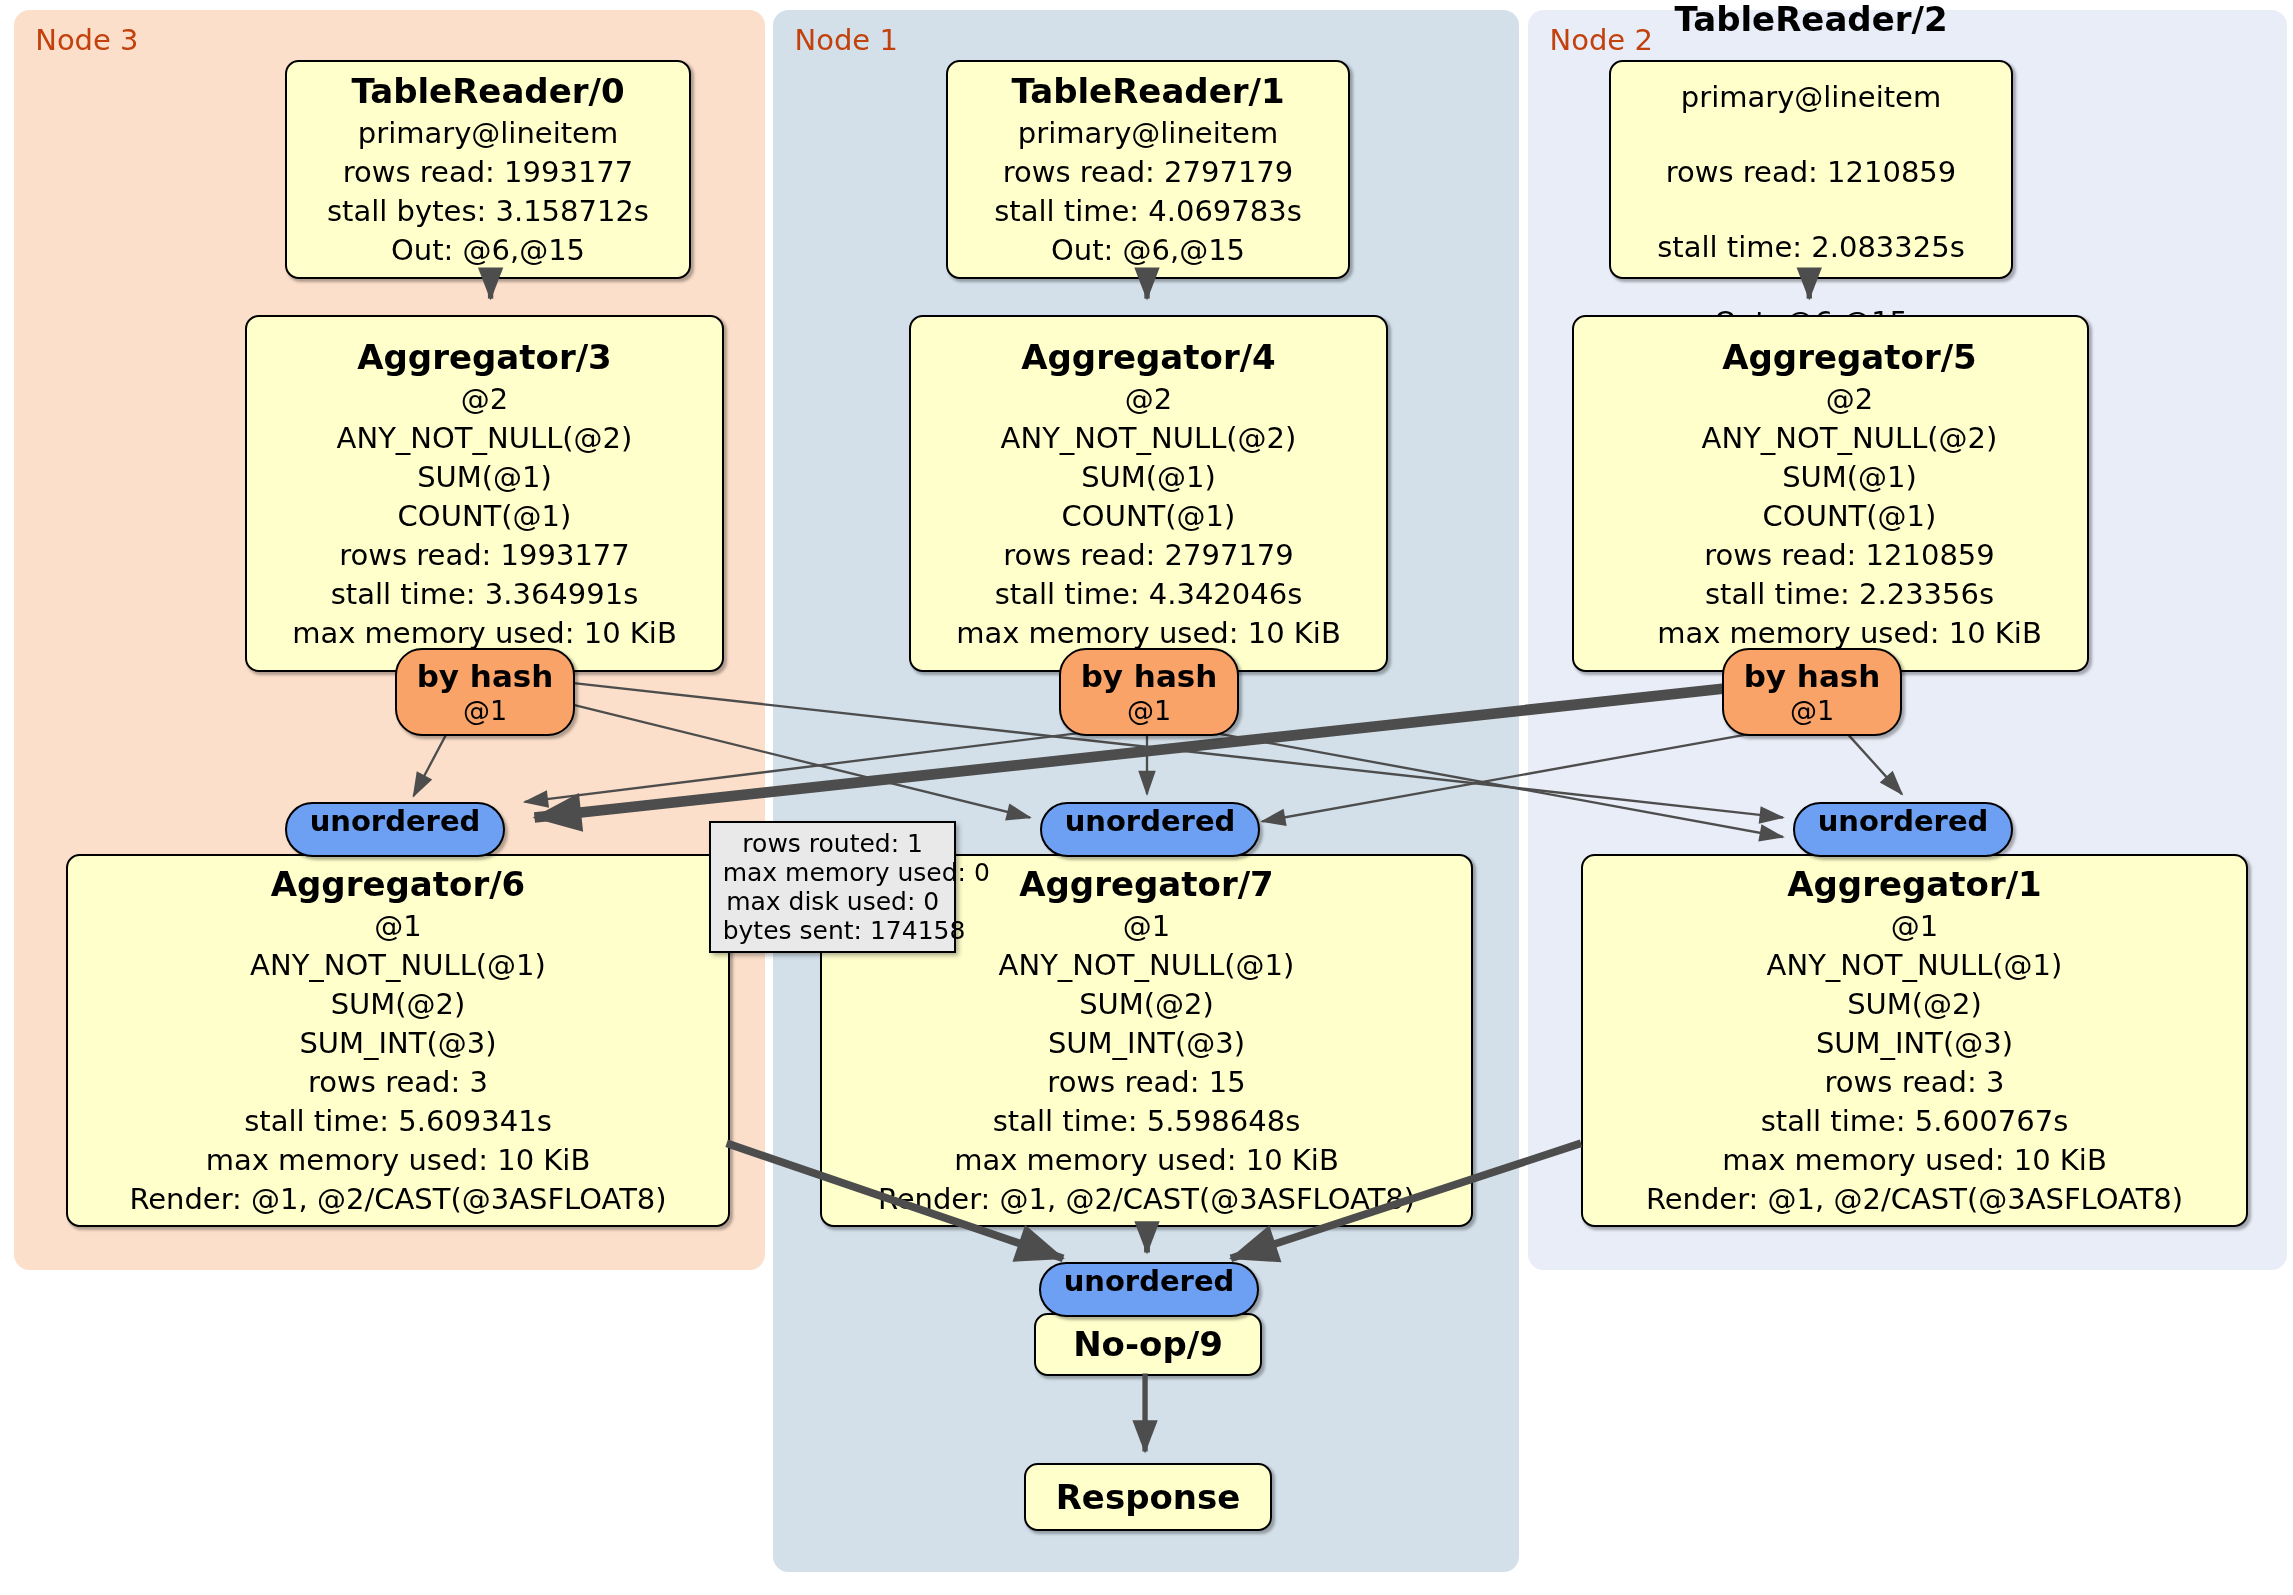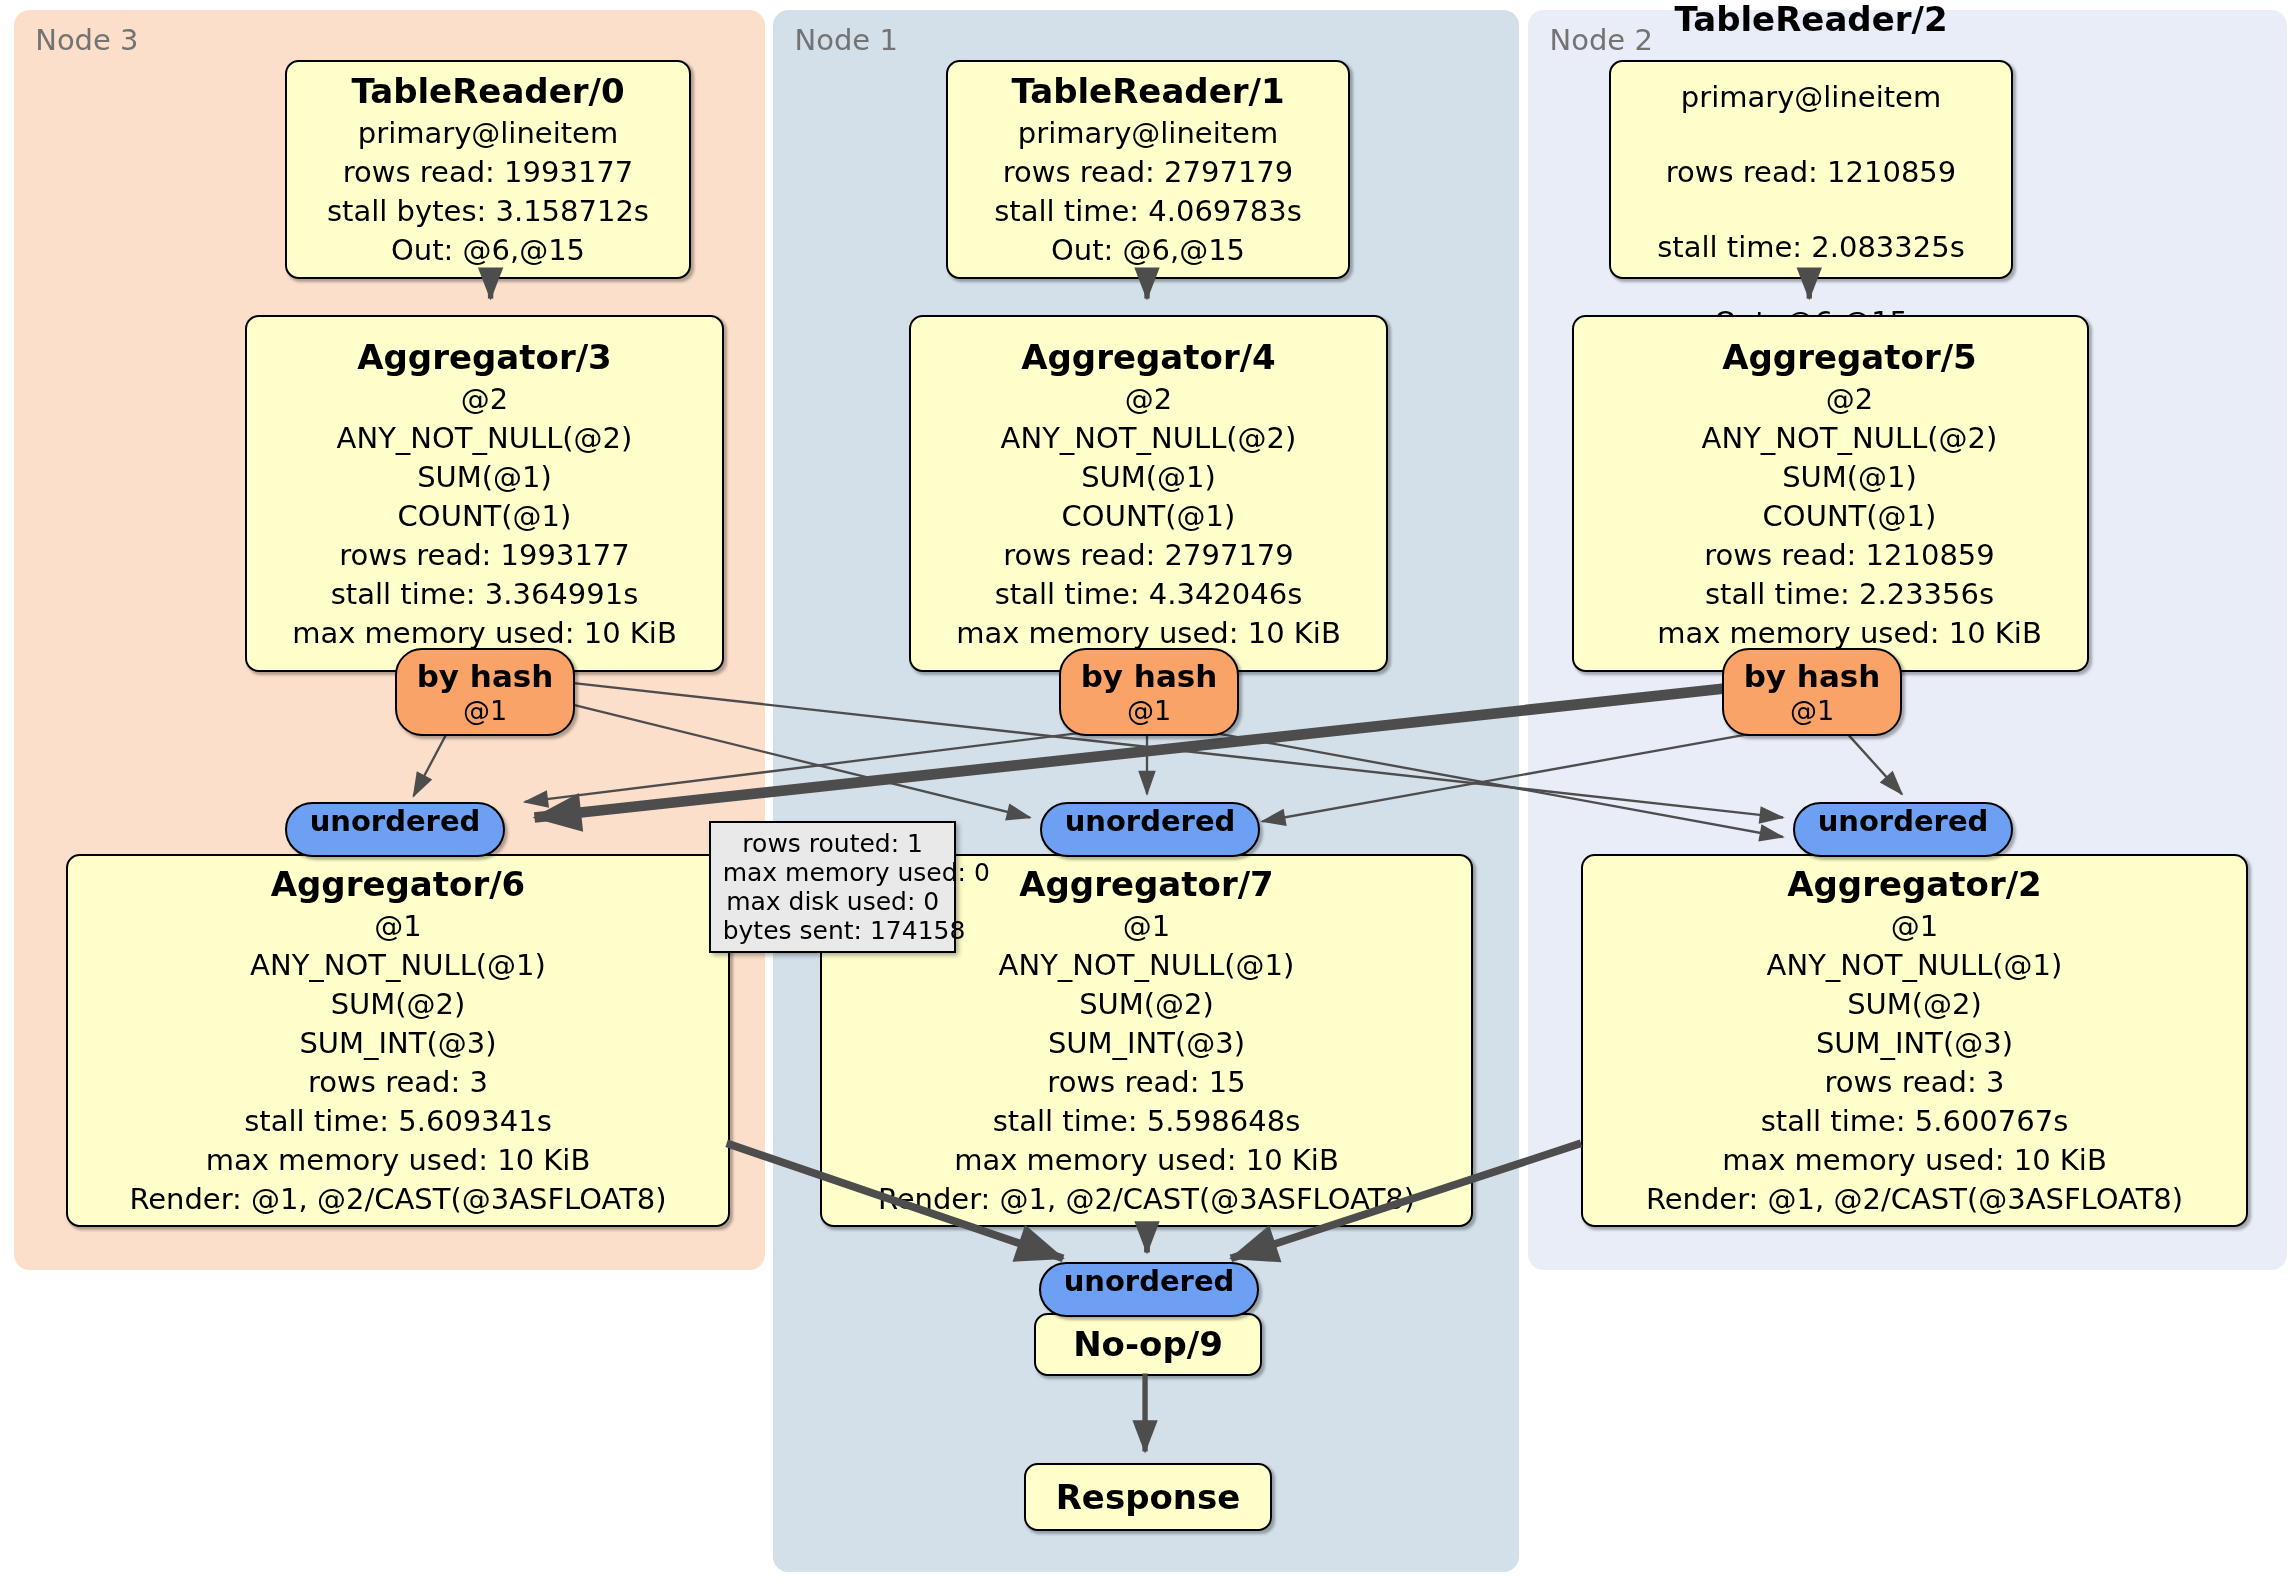--- a/index.html
+++ b/index.html
@@ -26,21 +26,21 @@
   .region {
     position: absolute;
     border-radius: 15.6px;
     z-index: 1;
   }
   .region-label {
     position: absolute;
     top: 13.7px;
     left: 21.5px;
     font-size: 29px;
-    color: #737373;
+    color: #c2410c;
   }
   .pbox {
     position: absolute;
     background: var(--box_fill);
     border: 2px solid var(--border);
     border-radius: 13.7px;
     box-shadow: 2.9px 2.9px 2.9px rgba(0,0,0,0.30);
     display: flex;
     flex-direction: column;
     justify-content: center;
@@ -187,21 +187,21 @@
   <div class="pline">@1</div>
       <div class="pline">ANY_NOT_NULL(@1)</div>
       <div class="pline">SUM(@2)</div>
       <div class="pline">SUM_INT(@3)</div>
       <div class="pline">rows read: 15</div>
       <div class="pline">stall time: 5.598648s</div>
       <div class="pline">max memory used: 10 KiB</div>
       <div class="pline">Render: @1, @2/CAST(@3ASFLOAT8)</div>
     </div>
   <div class="pbox" style="left:1581px; top:854px; width:663px; height:369px;">
-    <div class="ptitle">Aggregator/2</div>
+    <div class="ptitle">Aggregator/1</div>
   <div class="pline">@1</div>
       <div class="pline">ANY_NOT_NULL(@1)</div>
       <div class="pline">SUM(@2)</div>
       <div class="pline">SUM_INT(@3)</div>
       <div class="pline">rows read: 3</div>
       <div class="pline">stall time: 5.600767s</div>
       <div class="pline">max memory used: 10 KiB</div>
       <div class="pline">Render: @1, @2/CAST(@3ASFLOAT8)</div>
     </div>
 

